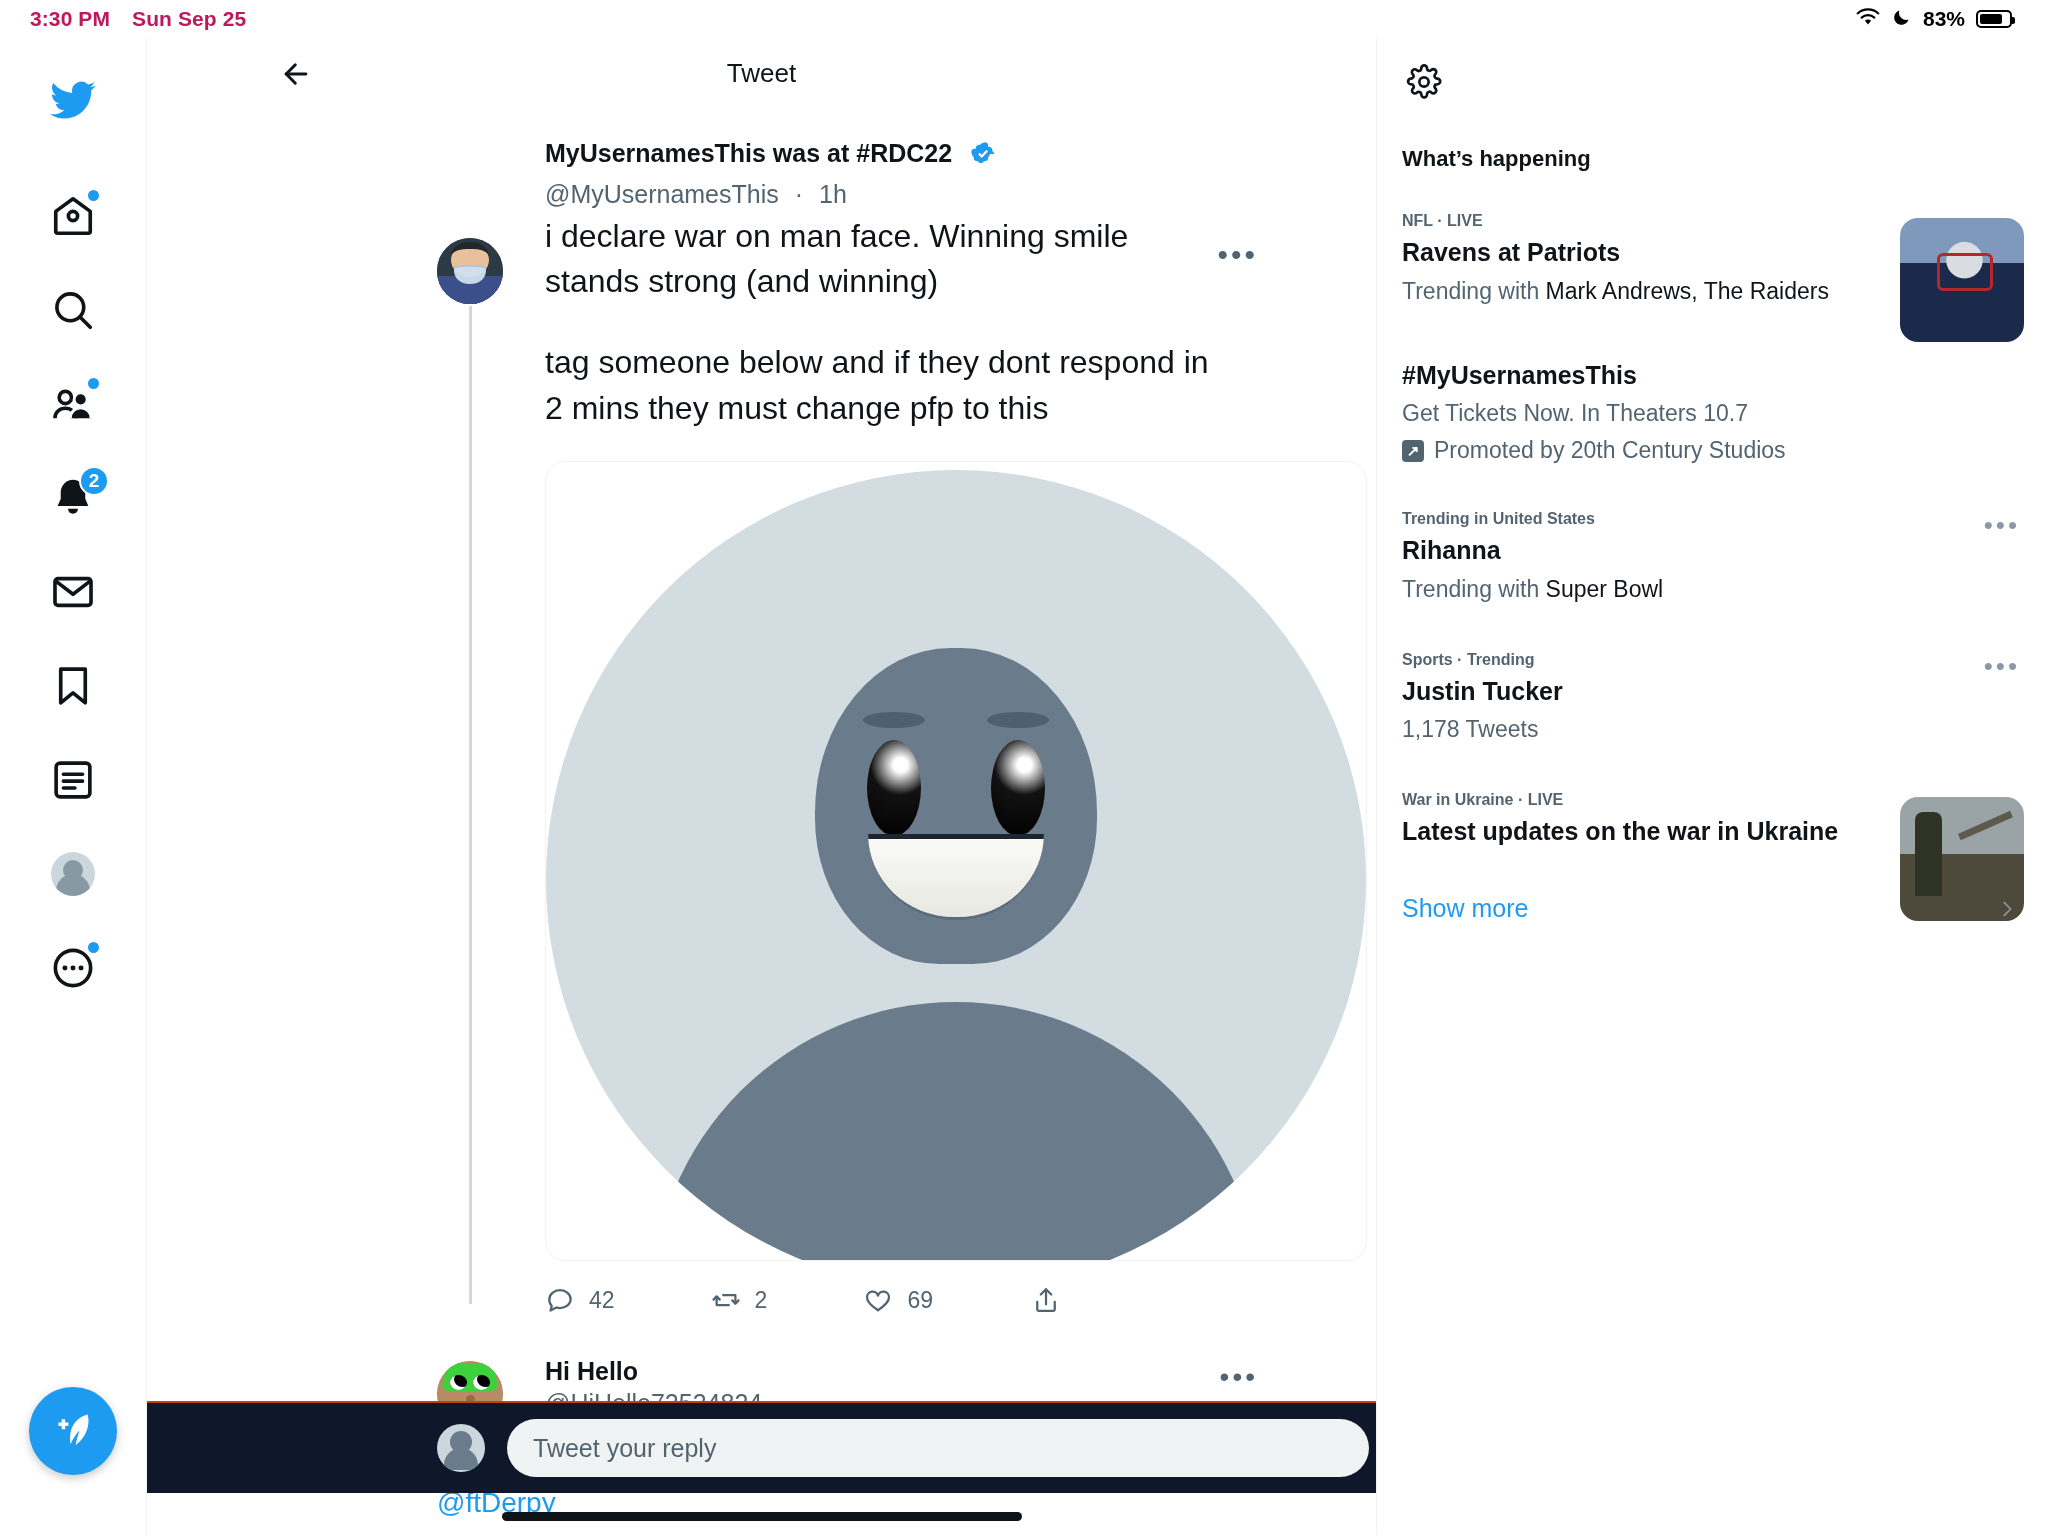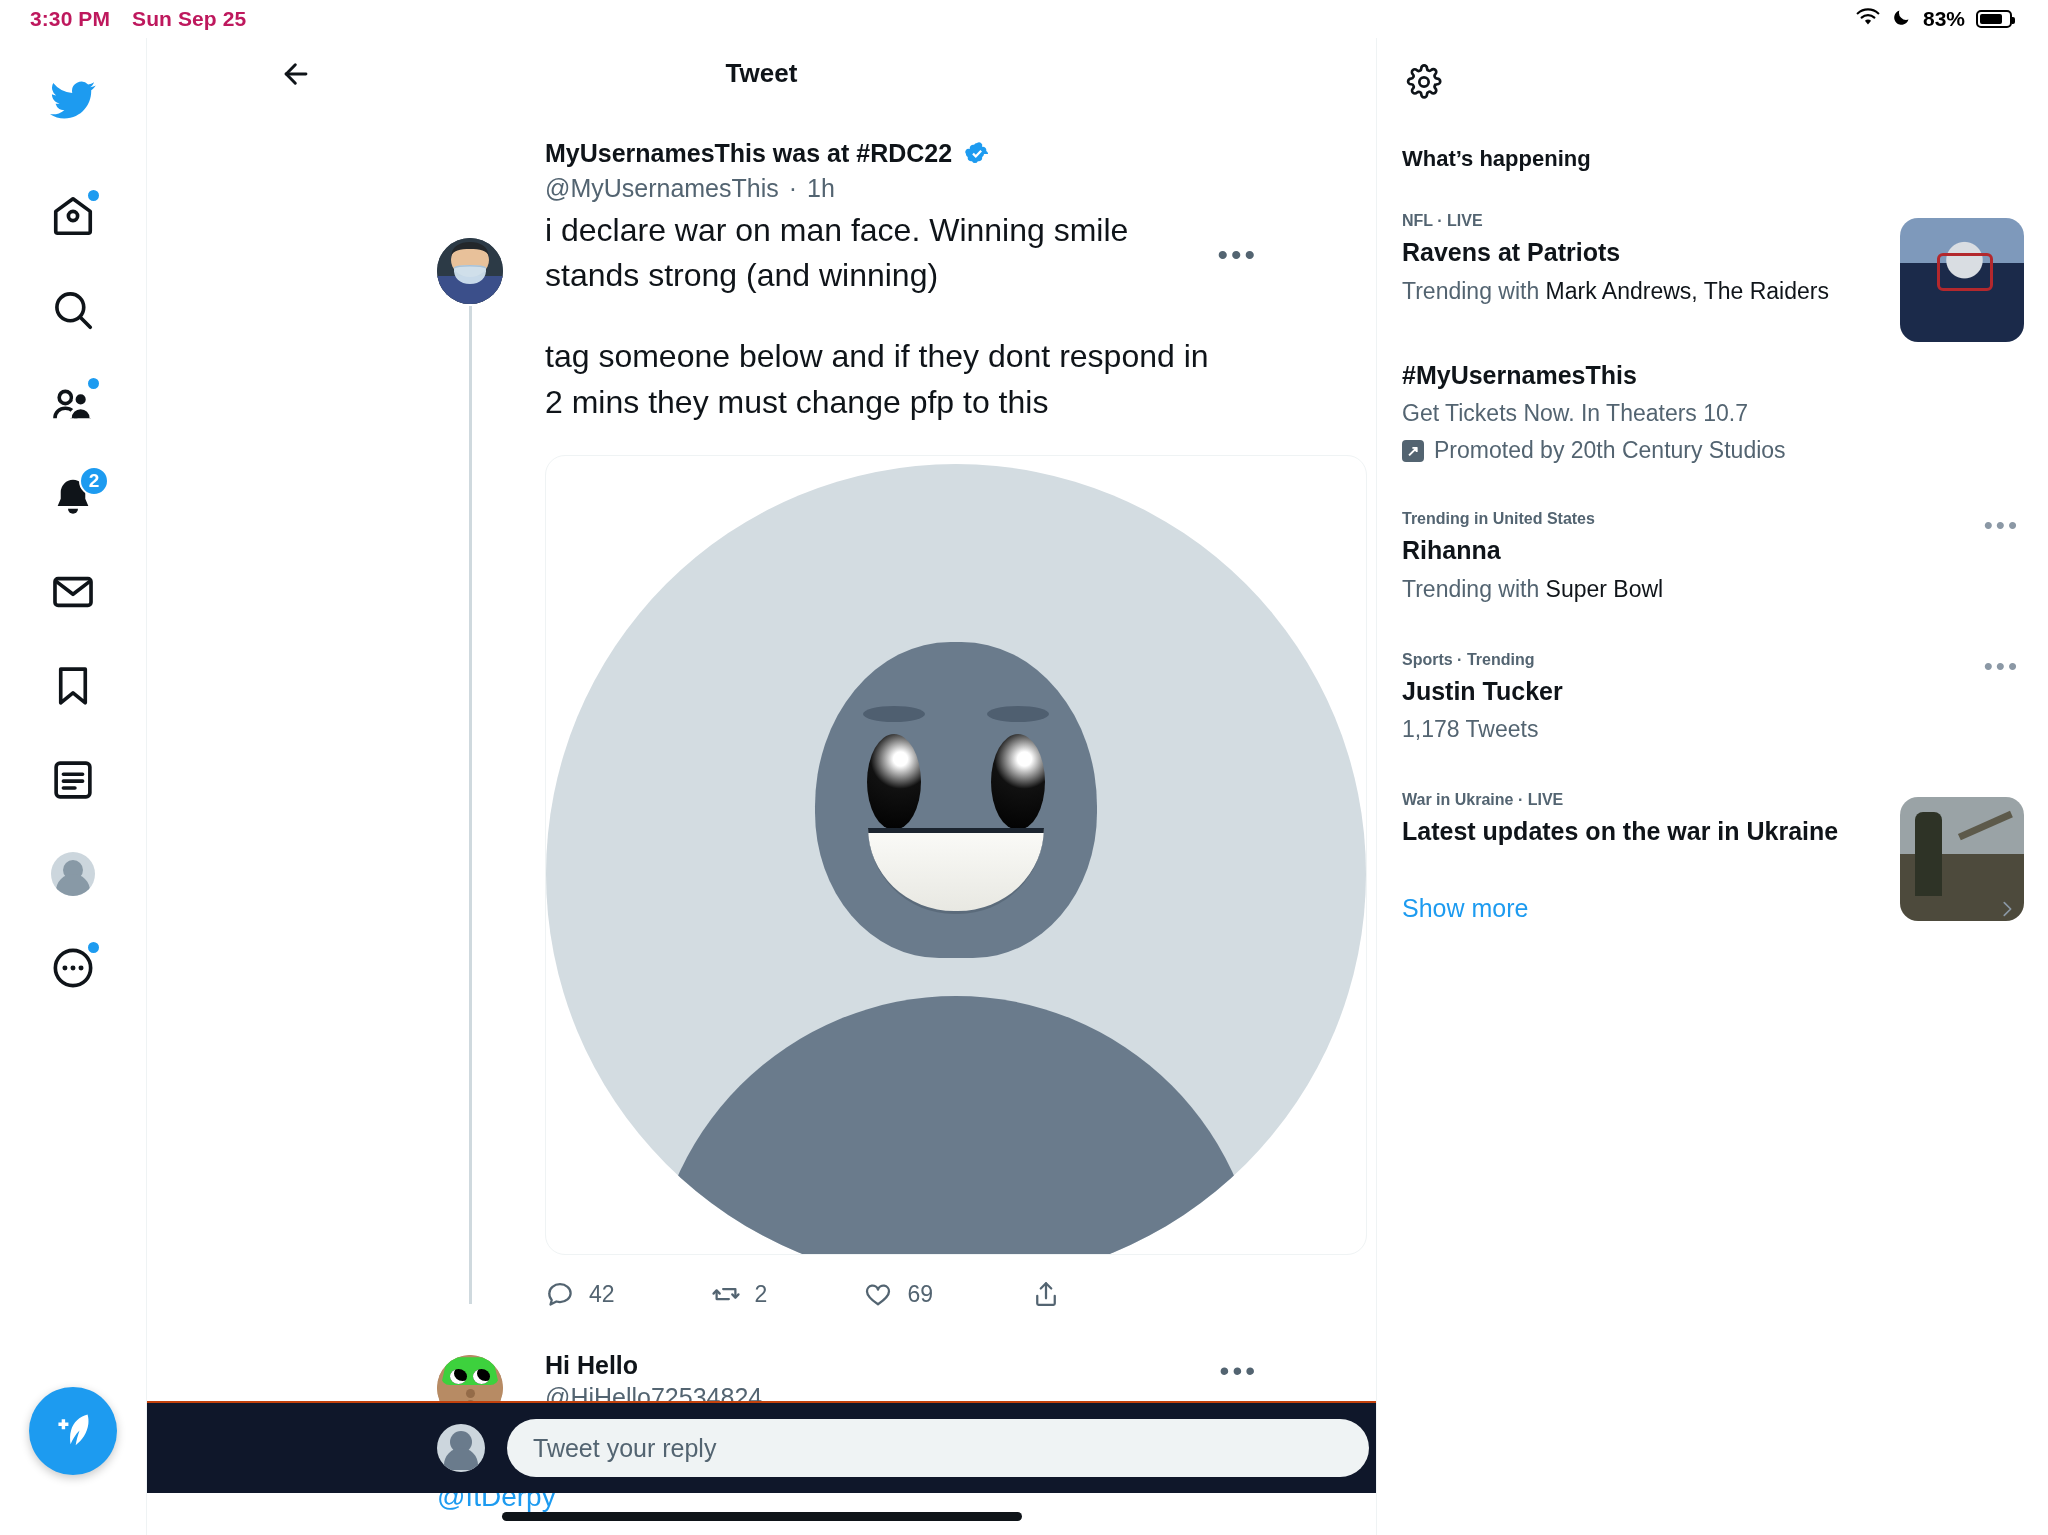--- a/index.html
+++ b/index.html
@@ -80,36 +80,36 @@
   .main-header{
     height:72px; display:flex; align-items:center;
     border-bottom:1px solid transparent; position:relative;
   }
   .back-btn{
     width:62px; height:62px; margin-left:118px; border-radius:50%;
     display:flex; align-items:center; justify-content:center; cursor:pointer;
   }
   .main-title{
     position:absolute; left:0; right:0; text-align:center;
-    font-size:26px; font-weight:700; color:#0f1419; pointer-events:none;
+    font-size:26px; font-weight:400; color:#0f1419; pointer-events:none;
   }
 
   
   .tweet{ position:relative; padding: 28px 0 0 0; }
   .tweet-avatar{
     position:absolute; left:290px; top:128px; width:66px; height:66px;
     border-radius:50%; overflow:hidden; z-index:3; background:#3b4b5c;
   }
   .thread-line{
     position:absolute; left:322px; top:196px; width:3px; height:998px;
     background:#cfd9de; z-index:1;
   }
   .tweet-body{ margin-left:398px; padding-right:145px; }
   .t-namerow{
-    display:flex; align-items:center; flex-wrap:wrap; gap:4px;
+    display:flex; align-items:center; flex-wrap:wrap; gap:10px;
     font-size:25px; line-height:1.25;
   }
   .t-name{ font-weight:700; color:#0f1419; }
   .verified{ margin:0 7px 0 8px; display:inline-flex; align-items:center;}
   .t-handle{ color:#536471; font-weight:400; }
   .t-dot{ color:#536471; margin:0 6px; }
   .t-time{ color:#536471; }
   .more-dots{
     position:absolute; right:118px; top:130px;
     color:#536471; font-size:30px; letter-spacing:3px; cursor:pointer; line-height:1;

